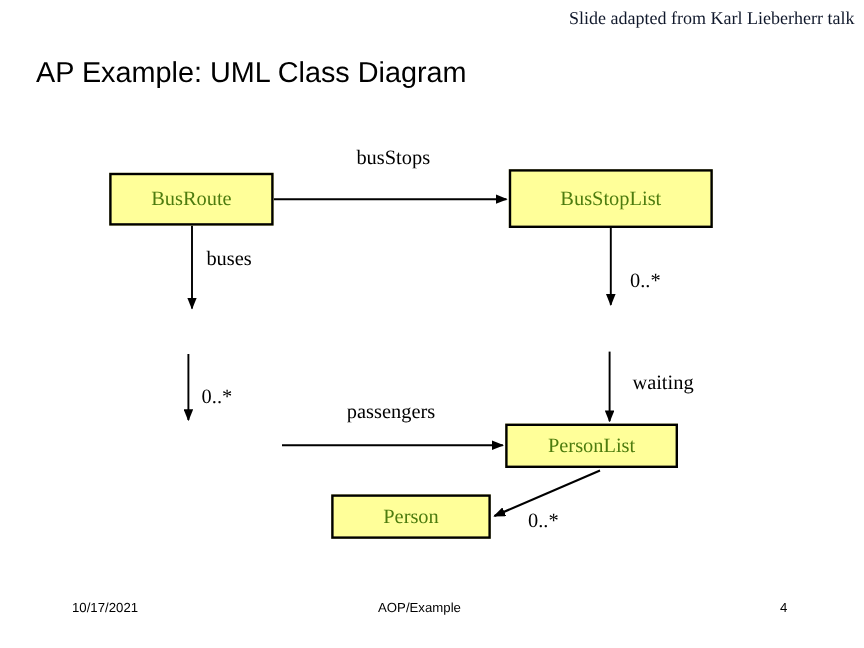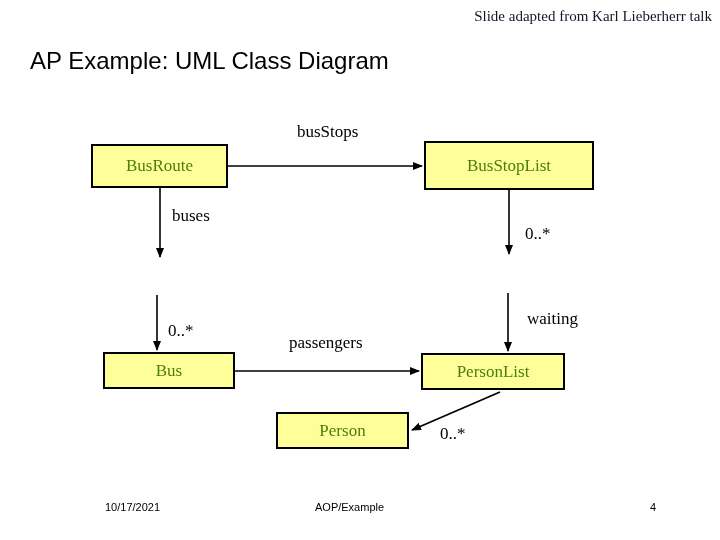--- a/index.html
+++ b/index.html
@@ -80,21 +80,21 @@
   
   .footer-item {
     position: absolute;
     bottom: 26px;
     font-family: "Liberation Sans", "DejaVu Sans", sans-serif;
     font-size: 11px;
     line-height: 14px;
     color: #000;
     white-space: nowrap;
   }
-  .footer-date  { left: 60px; margin-left: 45px; }
+  .footer-date  { left: 60px; }
   .footer-center{ left: 315px; }
   .footer-page  { left: 650px; }
 </style>
 </head>
 <body>
 
 <div id="slide">
 
   <div class="credit">Slide adapted from Karl Lieberherr talk</div>
 
@@ -127,23 +127,20 @@
     <div class="umlbox" style="left:91px;  top:144px; width:137px; height:44px;">
       <span>BusRoute</span>
     </div>
 
     <div class="umlbox" style="left:424px; top:141px; width:170px; height:49px;">
       <span>BusStopList</span>
     </div>
 
 
 
-    <div class="umlbox" style="left:103px; top:352px; width:132px; height:37px;">
-      <span>Bus</span>
-    </div>
 
     <div class="umlbox" style="left:421px; top:353px; width:144px; height:37px;">
       <span>PersonList</span>
     </div>
 
     <div class="umlbox" style="left:276px; top:412px; width:133px; height:37px;">
       <span>Person</span>
     </div>
 
     <div class="edge-label" style="left:273px; top:122px;margin-left:24px;">busStops</div>

